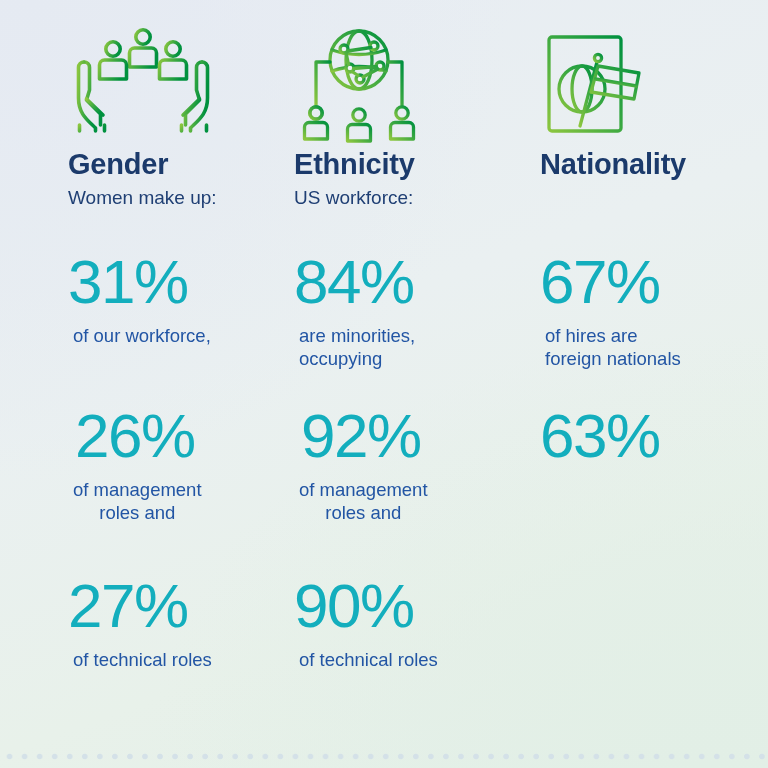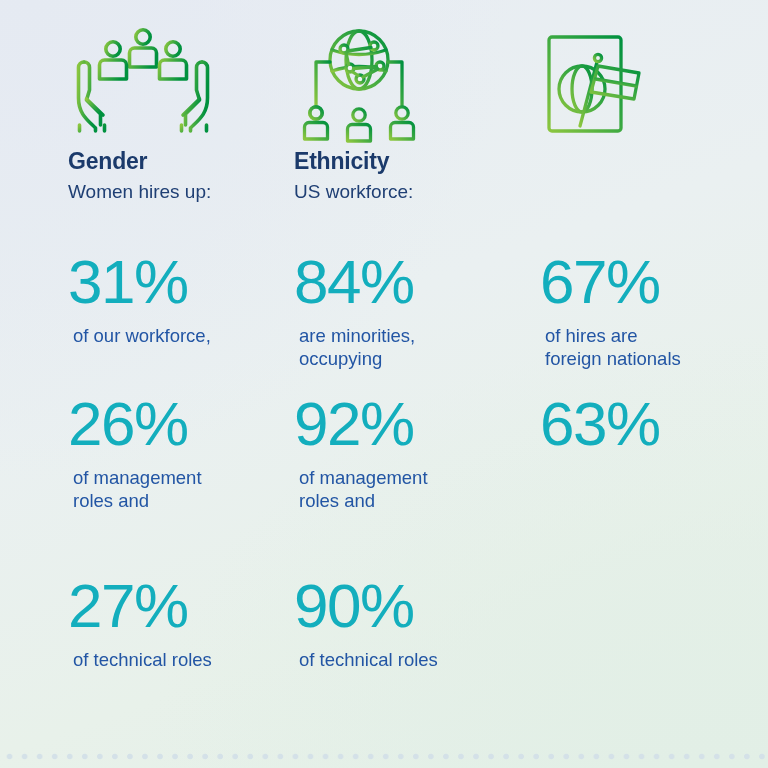--- a/index.html
+++ b/index.html
@@ -40,21 +40,21 @@
   .col-2 { width: 274px; padding-left: 46px; }
 
   .icon-wrap {
     height: 150px;
     padding-top: 26px;
     box-sizing: border-box;
   }
   .icon-wrap svg { display: block; }
 
   .heading {
-    font-size: 23px;
+    font-size: 29px;
     font-weight: bold;
     color: #1b3a6b;
     letter-spacing: -0.2px;
     line-height: 1;
     margin: 0 0 9px 0;
     white-space: nowrap;
   }
   .subheading {
     font-size: 19px;
     font-weight: normal;
@@ -67,21 +67,21 @@
   .stat {
     position: absolute;
     left: 0;
     box-sizing: border-box;
   }
   .col-0 .stat { padding-left: 68px; }
   .col-1 .stat { padding-left: 46px; }
   .col-2 .stat { padding-left: 46px; }
 
   .stat-1 { top: 252px; }
-  .stat-2 { top: 394px; }
+  .stat-2 { top: 406px; text-align: center; }
   .stat-3 { top: 576px; }
 
   .stat-value {
     font-size: 62px;
     font-weight: normal;
     color: #13AEBD;
     line-height: 0.98;
     letter-spacing: -1.5px;
     margin: 0;
     white-space: nowrap;
@@ -144,21 +144,21 @@
 
             <path d="M134 36 a5.5 5.5 0 0 0 -5.5 5.5 V64 l3 10 -14 14 v11"></path>
             <path d="M134 36 a5.5 5.5 0 0 1 5.5 5.5 V72 c0 16 -9 22 -17 30 v3"></path>
             <path d="M131.5 73 L115 89"></path>
             <path d="M112 99 h28"></path>
             <path d="M113.5 99 v6 M138.5 99 v6"></path>
           </g>
         </svg>
       </div>
       <h2 class="heading">Gender</h2>
-      <p class="subheading">Women hires up:</p>
+      <p class="subheading">Women make up:</p>
 
       <div class="stat stat-1">
         <div class="stat-value">31%</div>
         <div class="stat-label">of our workforce,</div>
       </div>
       <div class="stat stat-2">
         <div class="stat-value">26%</div>
         <div class="stat-label">of management
 roles and</div>
       </div>
@@ -256,20 +256,21 @@
             <path d="M40 97 h22"></path>
 
             <path d="M57 36 L40 100"></path>
             <circle cx="58" cy="32" r="3.6"></circle>
 
             <path d="M58 40 L99 47 L94 73 L51 66 z"></path>
             <path d="M55.5 53 L96.5 60"></path>
           </g>
         </svg>
       </div>
+      <h2 class="heading">Nationality</h2>
 
       <div class="stat stat-1">
         <div class="stat-value">67%</div>
         <div class="stat-label">of hires are
 foreign nationals</div>
       </div>
       <div class="stat stat-2">
         <div class="stat-value">63%</div>
       </div>
     </div>

